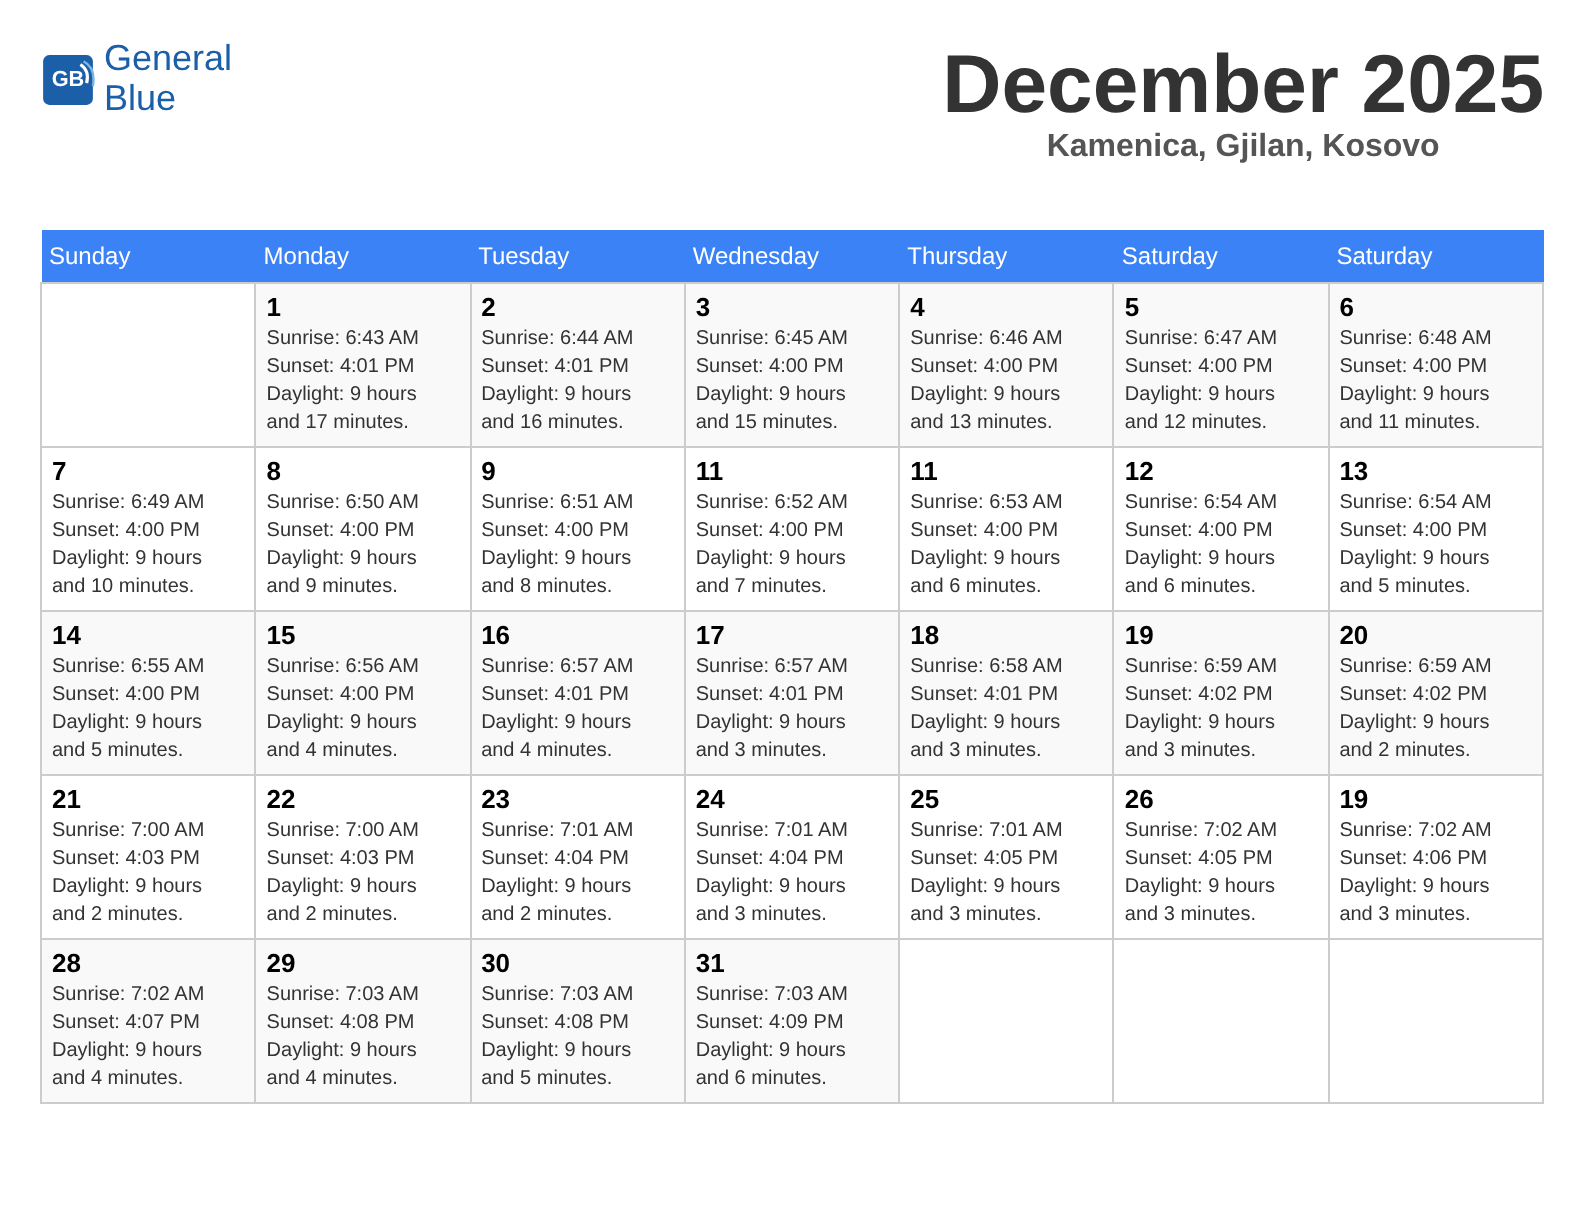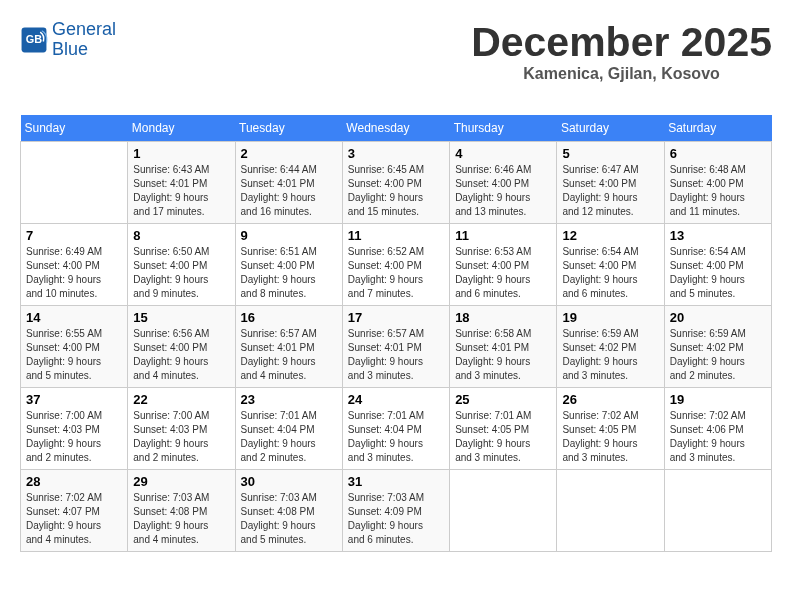--- a/index.html
+++ b/index.html
@@ -210,21 +210,21 @@
           <span class="day-num">19</span>
           <div class="day-info">Sunrise: 6:59 AM<br>Sunset: 4:02 PM<br>Daylight: 9 hours<br>and 3 minutes.</div>
         </td>
         <td>
           <span class="day-num">20</span>
           <div class="day-info">Sunrise: 6:59 AM<br>Sunset: 4:02 PM<br>Daylight: 9 hours<br>and 2 minutes.</div>
         </td>
       </tr>
       <tr>
         <td>
-          <span class="day-num">37</span>
+          <span class="day-num">21</span>
           <div class="day-info">Sunrise: 7:00 AM<br>Sunset: 4:03 PM<br>Daylight: 9 hours<br>and 2 minutes.</div>
         </td>
         <td>
           <span class="day-num">22</span>
           <div class="day-info">Sunrise: 7:00 AM<br>Sunset: 4:03 PM<br>Daylight: 9 hours<br>and 2 minutes.</div>
         </td>
         <td>
           <span class="day-num">23</span>
           <div class="day-info">Sunrise: 7:01 AM<br>Sunset: 4:04 PM<br>Daylight: 9 hours<br>and 2 minutes.</div>
         </td>

